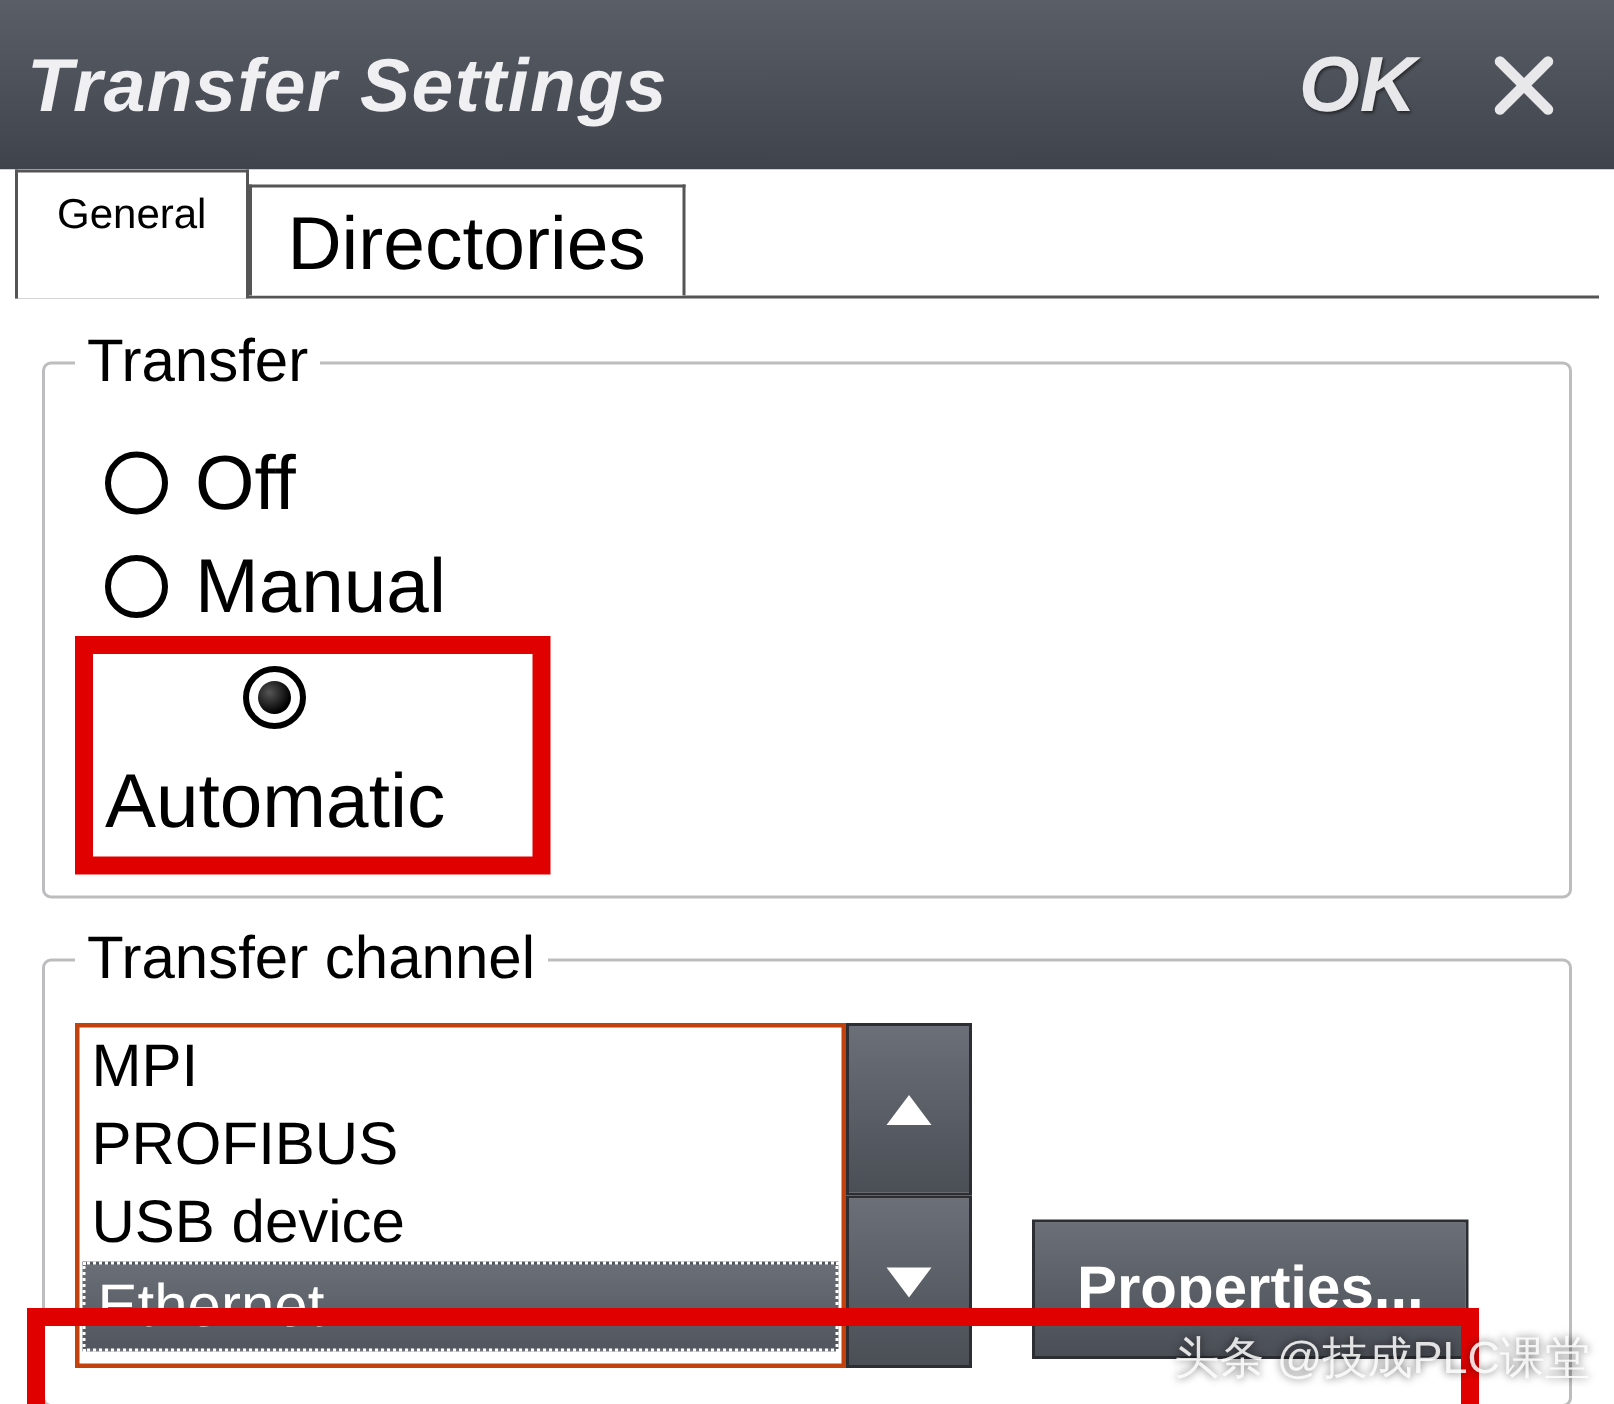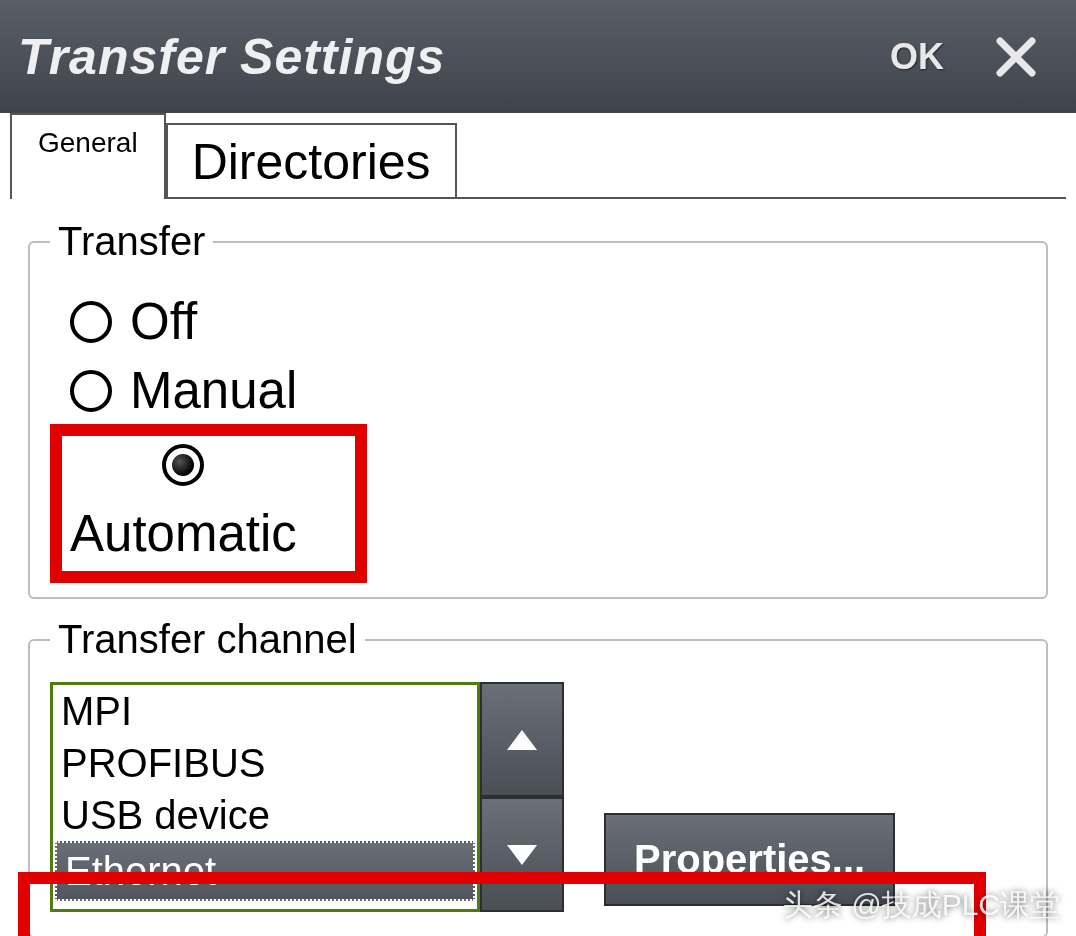--- a/index.html
+++ b/index.html
@@ -28,22 +28,23 @@
     flex: 1;
     letter-spacing: 1px;
   }
   .titlebar-actions {
     display: flex;
     align-items: center;
     gap: 50px;
     padding-right: 20px;
   }
   .ok-btn {
-    font-size: 36px;
-    font-weight: bold;
+    font-size: 52px;
+    font-weight: bold;
+    font-style: italic;
     color: #e8e8ea;
     cursor: pointer;
     text-shadow: 1px 1px 2px rgba(0,0,0,0.5);
   }
   .close-btn {
     font-size: 50px;
     font-weight: bold;
     color: #e8e8ea;
     cursor: pointer;
     line-height: 1;
@@ -134,22 +135,22 @@
   .channel-row {
     display:flex;
     align-items:flex-end;
     gap: 40px;
   }
   .listbox-wrap {
     display:flex;
     align-items:stretch;
   }
   .listbox {
-    border: 3px solid #4d7c0f;
-    width: 430px;
+    border: 3px solid #c2410c;
+    width: 514px;
     height: 230px;
     background:#fff;
     position:relative;
     overflow:hidden;
   }
   .list-item {
     font-size: 40px;
     padding: 0 8px;
     line-height: 1.3;
     cursor:pointer;

